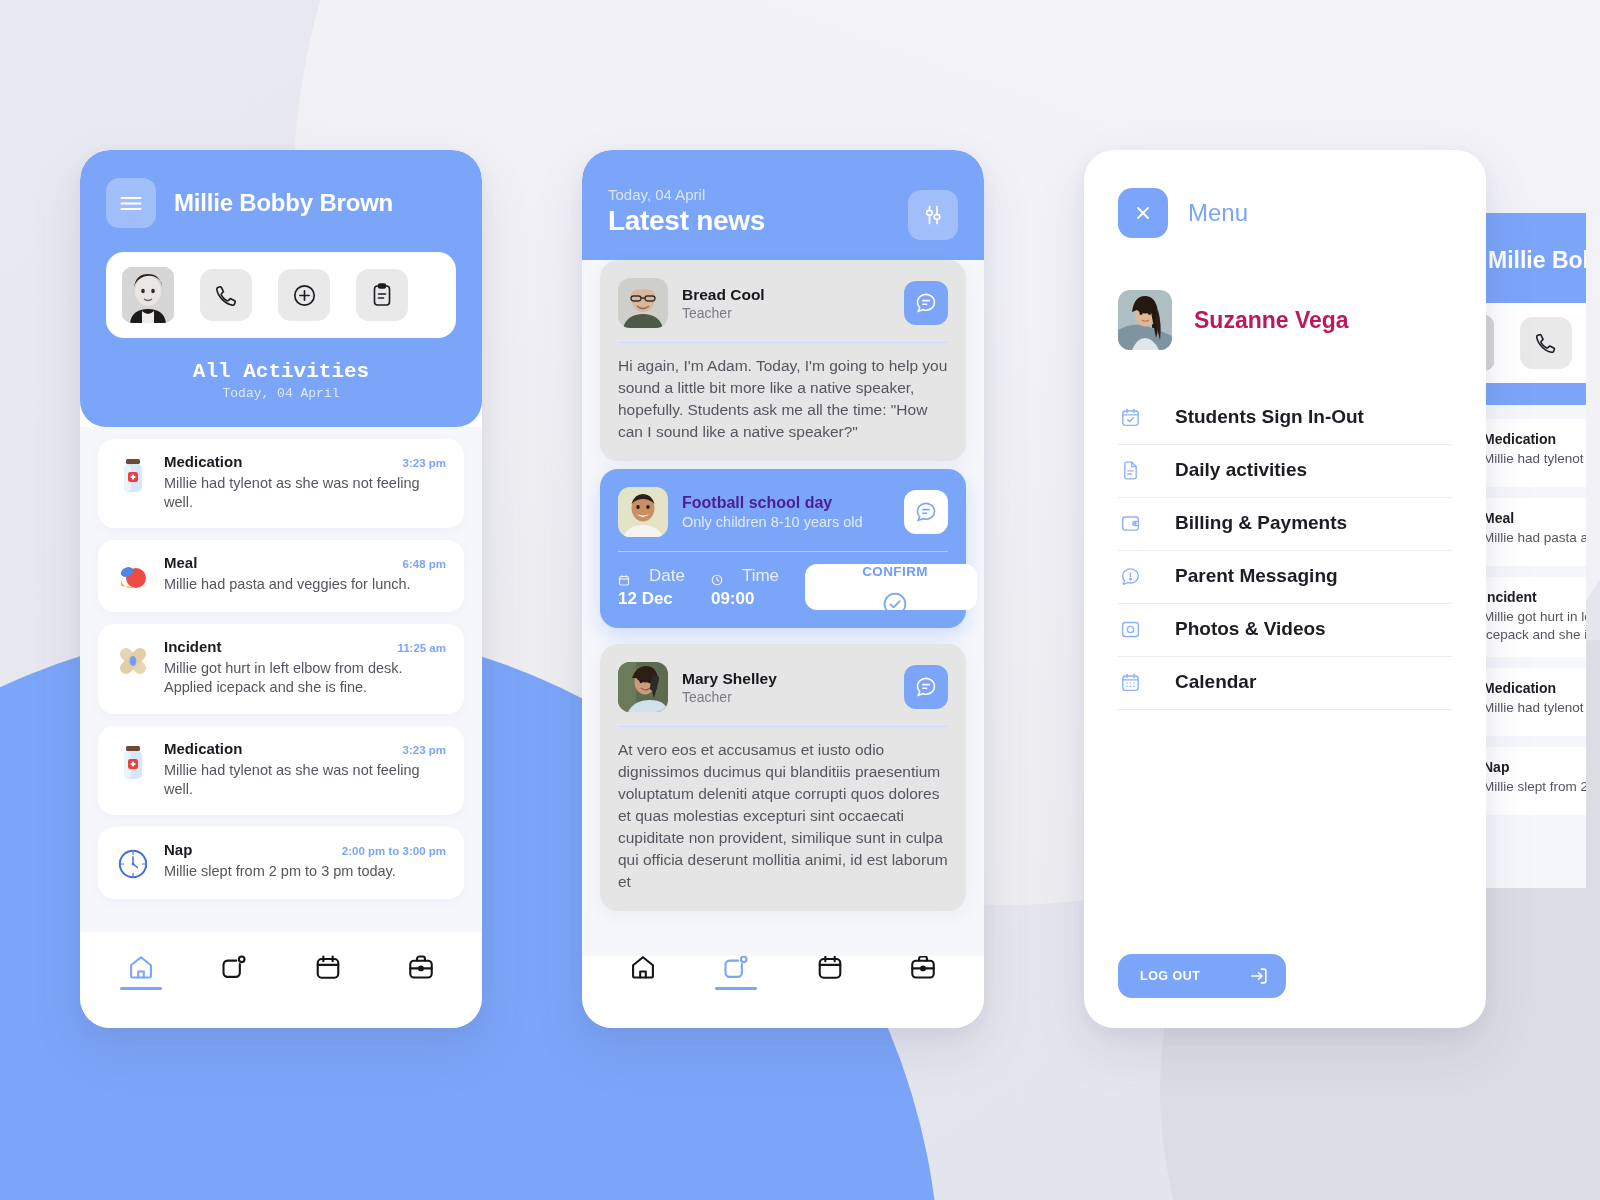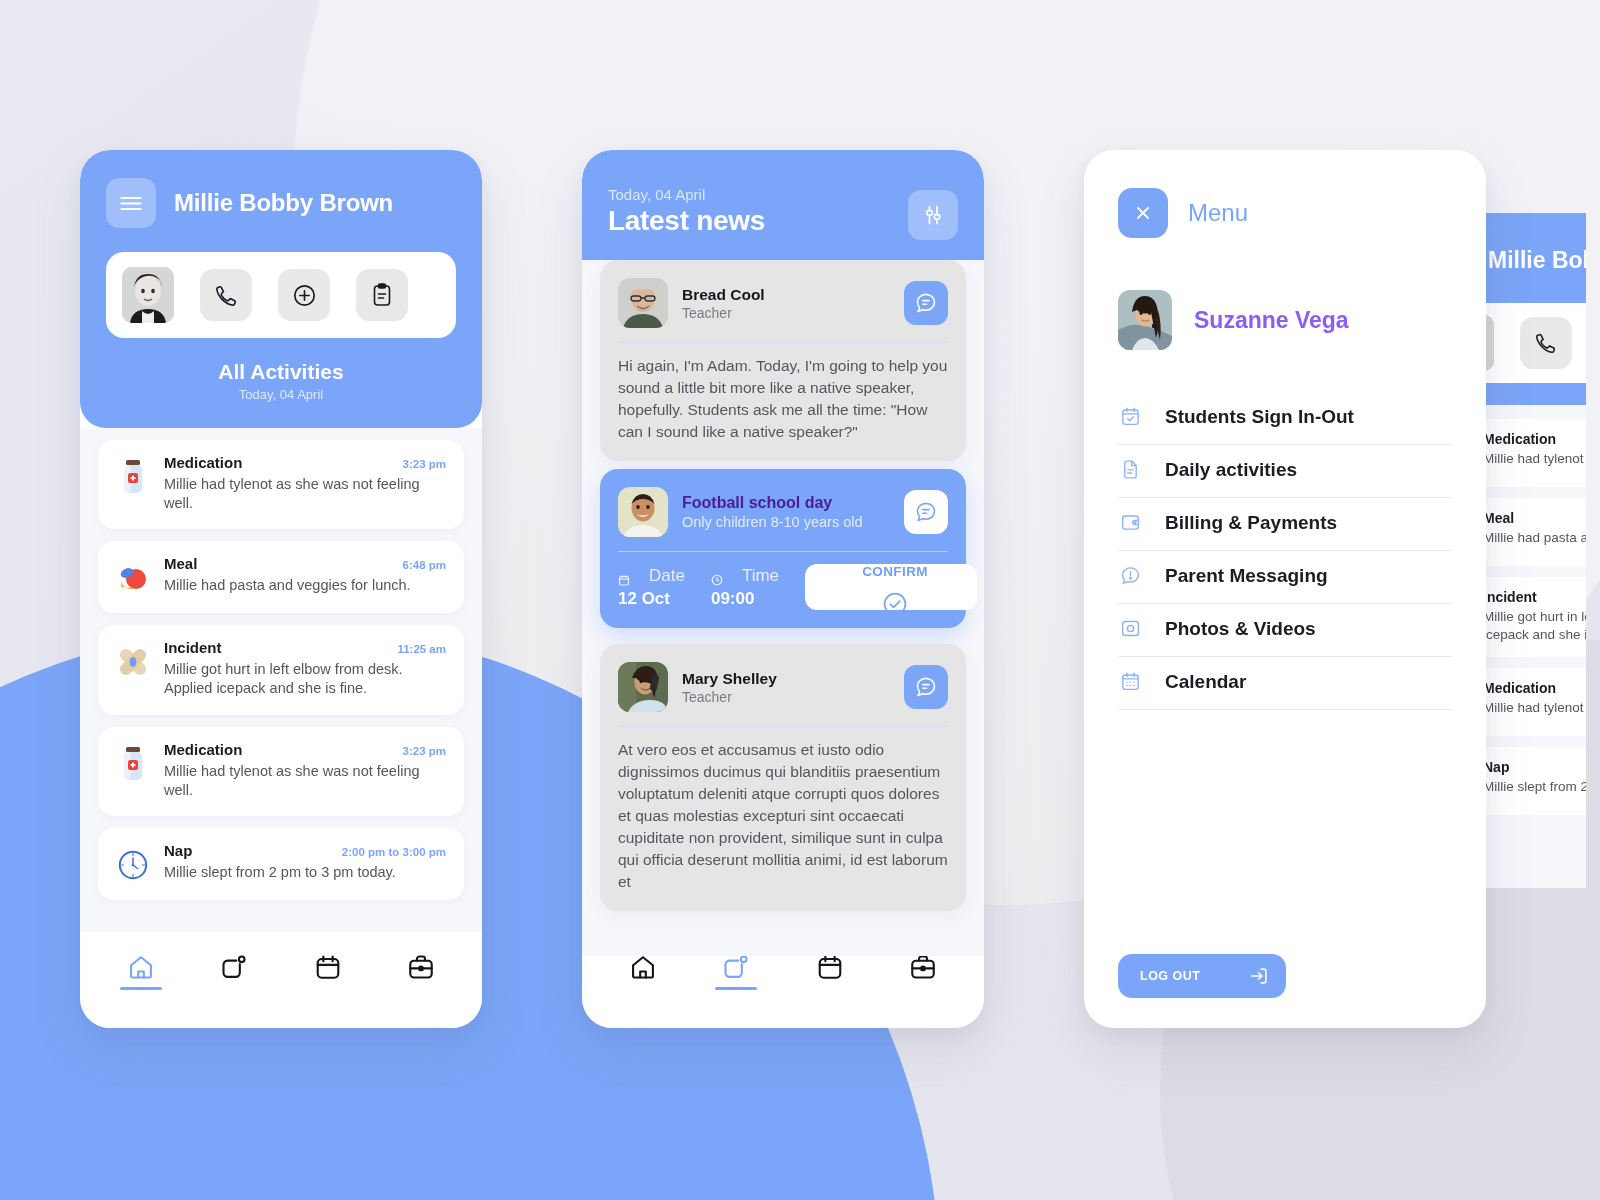--- a/index.html
+++ b/index.html
@@ -86,21 +86,21 @@
     height: 86px; display: flex; align-items: center;
     padding: 0 16px; gap: 26px;
   }
   .qa { width: 52px; height: 52px; border-radius: 13px; background: #e9e9e9;
         display:flex; align-items:center; justify-content:center; flex:none; }
   .avatar-kid {
     width: 52px; height: 56px; border-radius: 10px; overflow: hidden;
     background: #cfcfcf; position: relative; flex: none;
   }
   .kid-face { position:absolute; inset:0; }
-  .p1-sub { text-align: center; margin-top: 22px; }
+  .p1-sub { text-align: center; margin-top: 22px; font-family: Liberation Mono, monospace; }
   .p1-sub h2 { color: #fff; font-size: 21px; font-weight: bold; }
   .p1-sub p { color: rgba(255,255,255,0.75); font-size: 13px; margin-top: 3px; }
 
   .act-list { padding: 12px 18px 0; background: #f6f7fb; }
   .act-card {
     background: #fff; border-radius: 16px;
     padding: 14px 18px 16px; margin-bottom: 12px;
     display: flex; gap: 14px; align-items: flex-start;
     box-shadow: 0 3px 10px rgba(110,120,160,0.05);
   }
@@ -166,24 +166,24 @@
   .confirm-lbl { color: #6f9ef7; font-size: 13.5px; font-weight: bold; letter-spacing: 0.4px; }
 
   
   .p3 { padding: 38px 34px 30px; display: flex; flex-direction: column; height: 100%; }
   .p3-top { display: flex; align-items: center; gap: 20px; }
   .p3-close { width: 50px; height: 50px; border-radius: 14px; background: #7ba5f8;
               display:flex;align-items:center;justify-content:center; flex:none; }
   .p3-title { color: #7ba5f8; font-size: 24px; font-weight: normal; }
   .p3-user { display: flex; align-items: center; gap: 22px; margin-top: 52px; }
   .p3-ava { width: 54px; height: 60px; border-radius: 12px; overflow: hidden; position: relative; flex:none; }
-  .p3-name { font-size: 23px; font-weight: bold; color: #8b5cf6; }
+  .p3-name { font-size: 23px; font-weight: bold; color: #be185d; }
   .p3-menu { margin-top: 42px; }
   .p3-item {
-    display: flex; align-items: flex-start; gap: 24px;
+    display: flex; align-items: center; gap: 34px;
     padding: 14px 2px 16px;
     border-bottom: 1px solid #eaeaf0;
   }
   .p3-item-label { font-size: 19px; color: #1c1c24; font-weight: 600; }
   .logout-btn {
     margin-top: auto; background: #7ba5f8; border-radius: 14px;
     height: 44px; width: 168px; display: flex; align-items: center;
     justify-content: space-between; padding: 0 16px 0 22px;
   }
   .logout-lbl { color: #fff; font-size: 12.5px; font-weight: bold; letter-spacing: 0.5px; }
@@ -615,21 +615,21 @@
               <span>
                 <svg width="12" height="12" viewBox="0 0 24 24" fill="none" stroke="rgba(255,255,255,0.85)" stroke-width="2.4">
                     <rect x="3" y="5" width="18" height="17" rx="3"></rect>
                     <line x1="3" y1="10" x2="21" y2="10"></line>
                     <line x1="8" y1="2.5" x2="8" y2="7"></line>
                     <line x1="16" y1="2.5" x2="16" y2="7"></line>
                   </svg>
               </span>
               <span>Date</span>
             </div>
-            <div class="ef-value">12 Oct</div>
+            <div class="ef-value">12 Dec</div>
           </div>
           <div>
             <div class="ef-label">
               <span>
                 <svg width="12" height="12" viewBox="0 0 24 24" fill="none" stroke="rgba(255,255,255,0.85)" stroke-width="2.4">
                     <circle cx="12" cy="12" r="9.5"></circle>
                     <path d="M12 6.5V12l4 2.6"></path>
                   </svg>
               </span>
               <span>Time</span>

